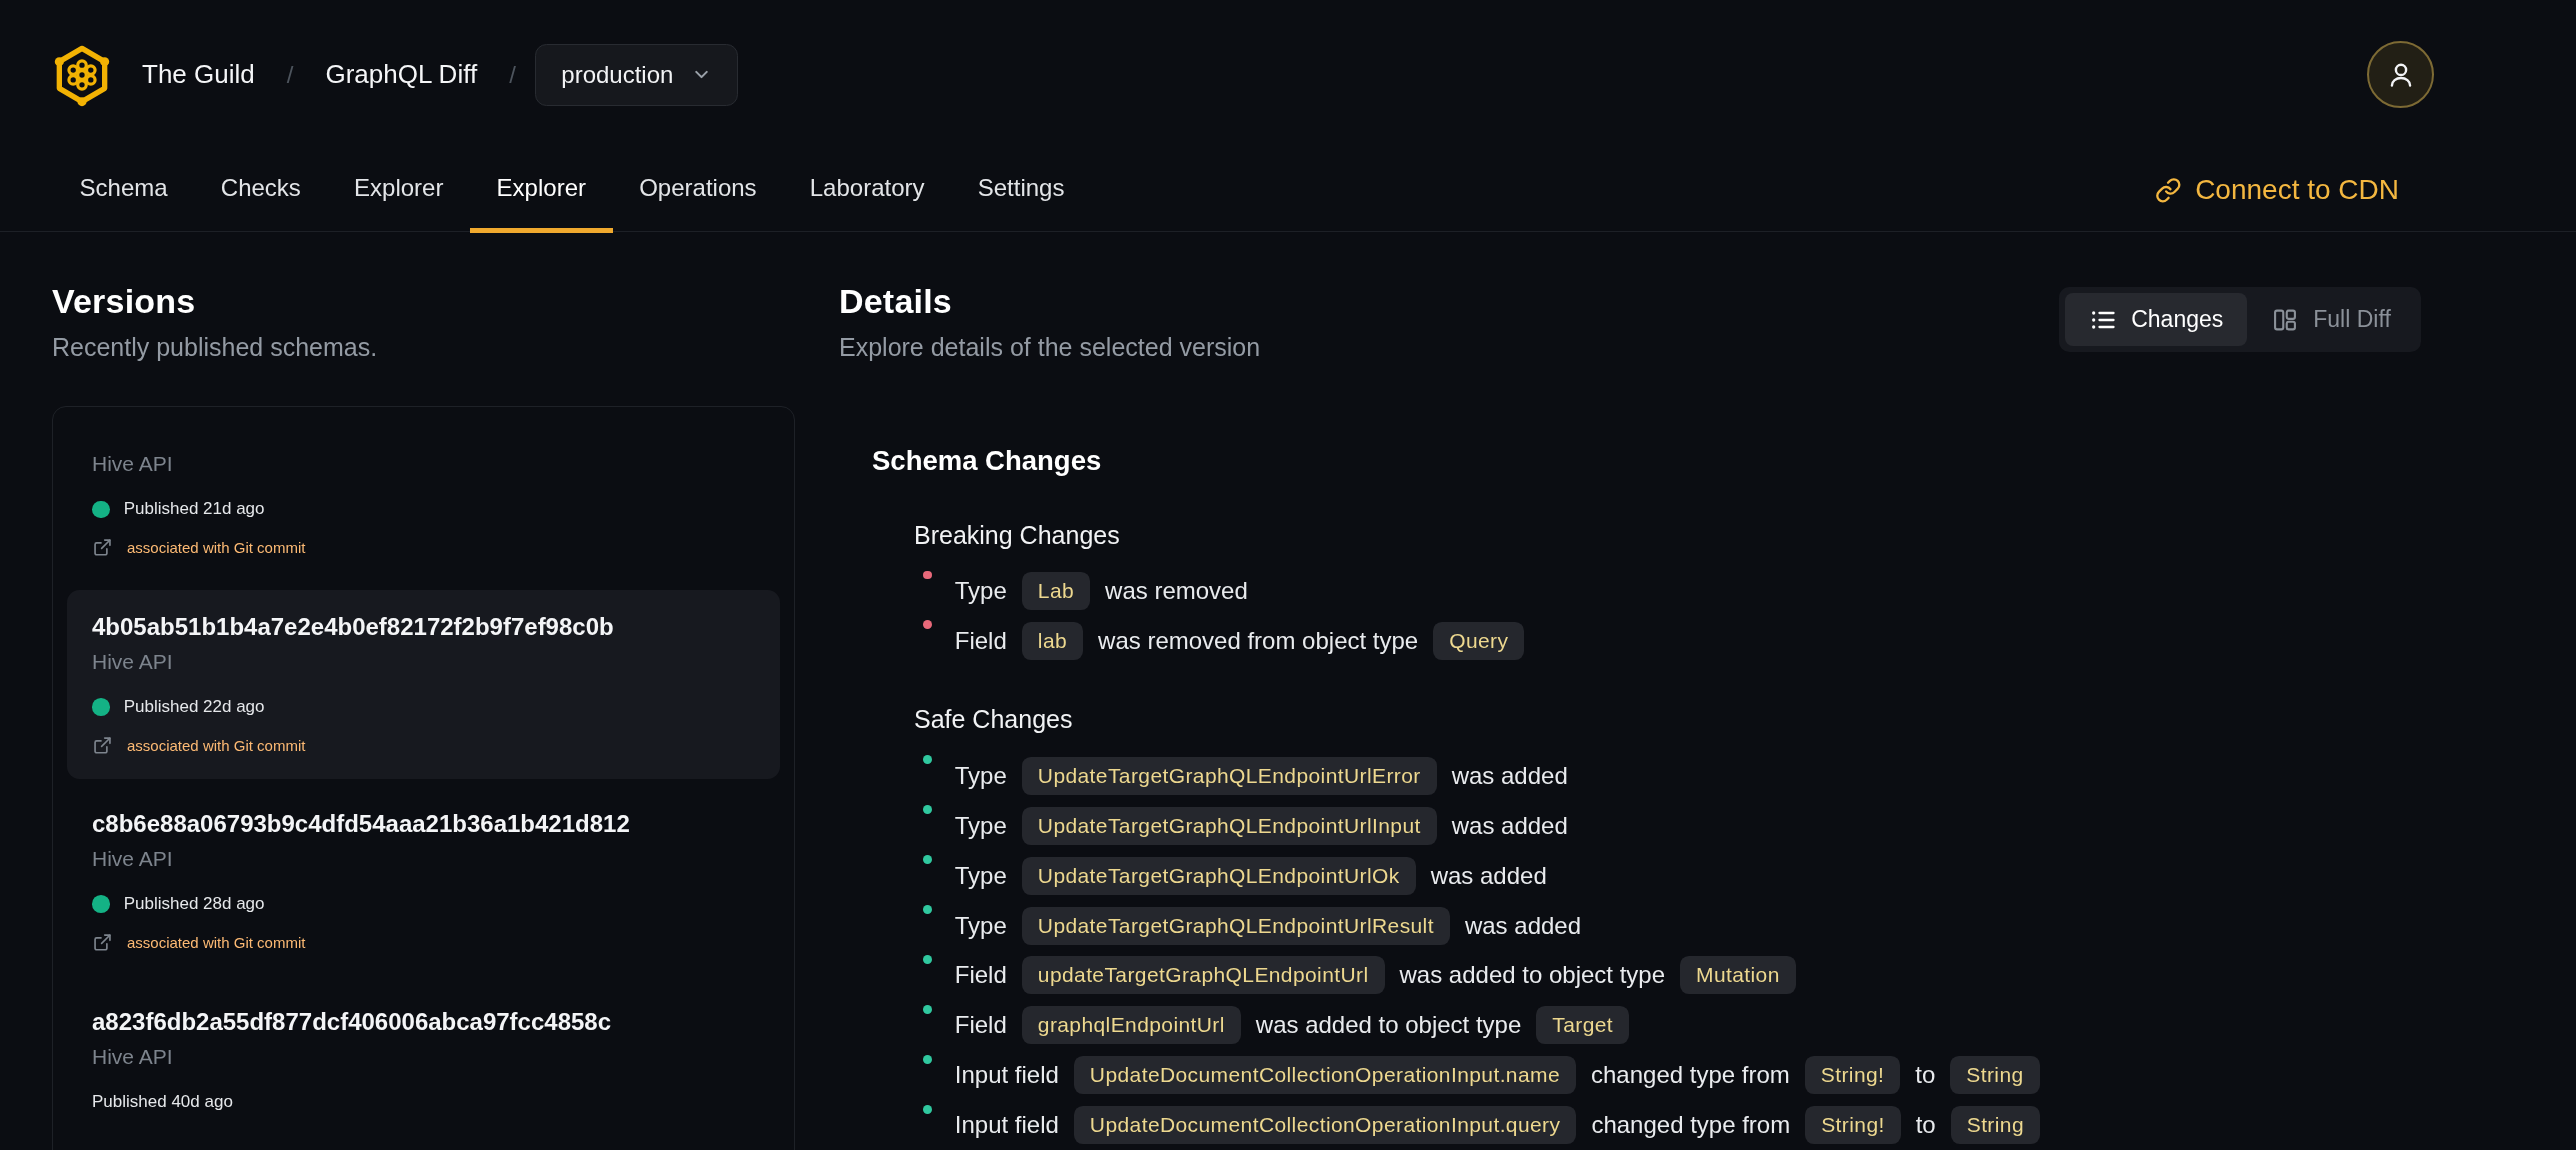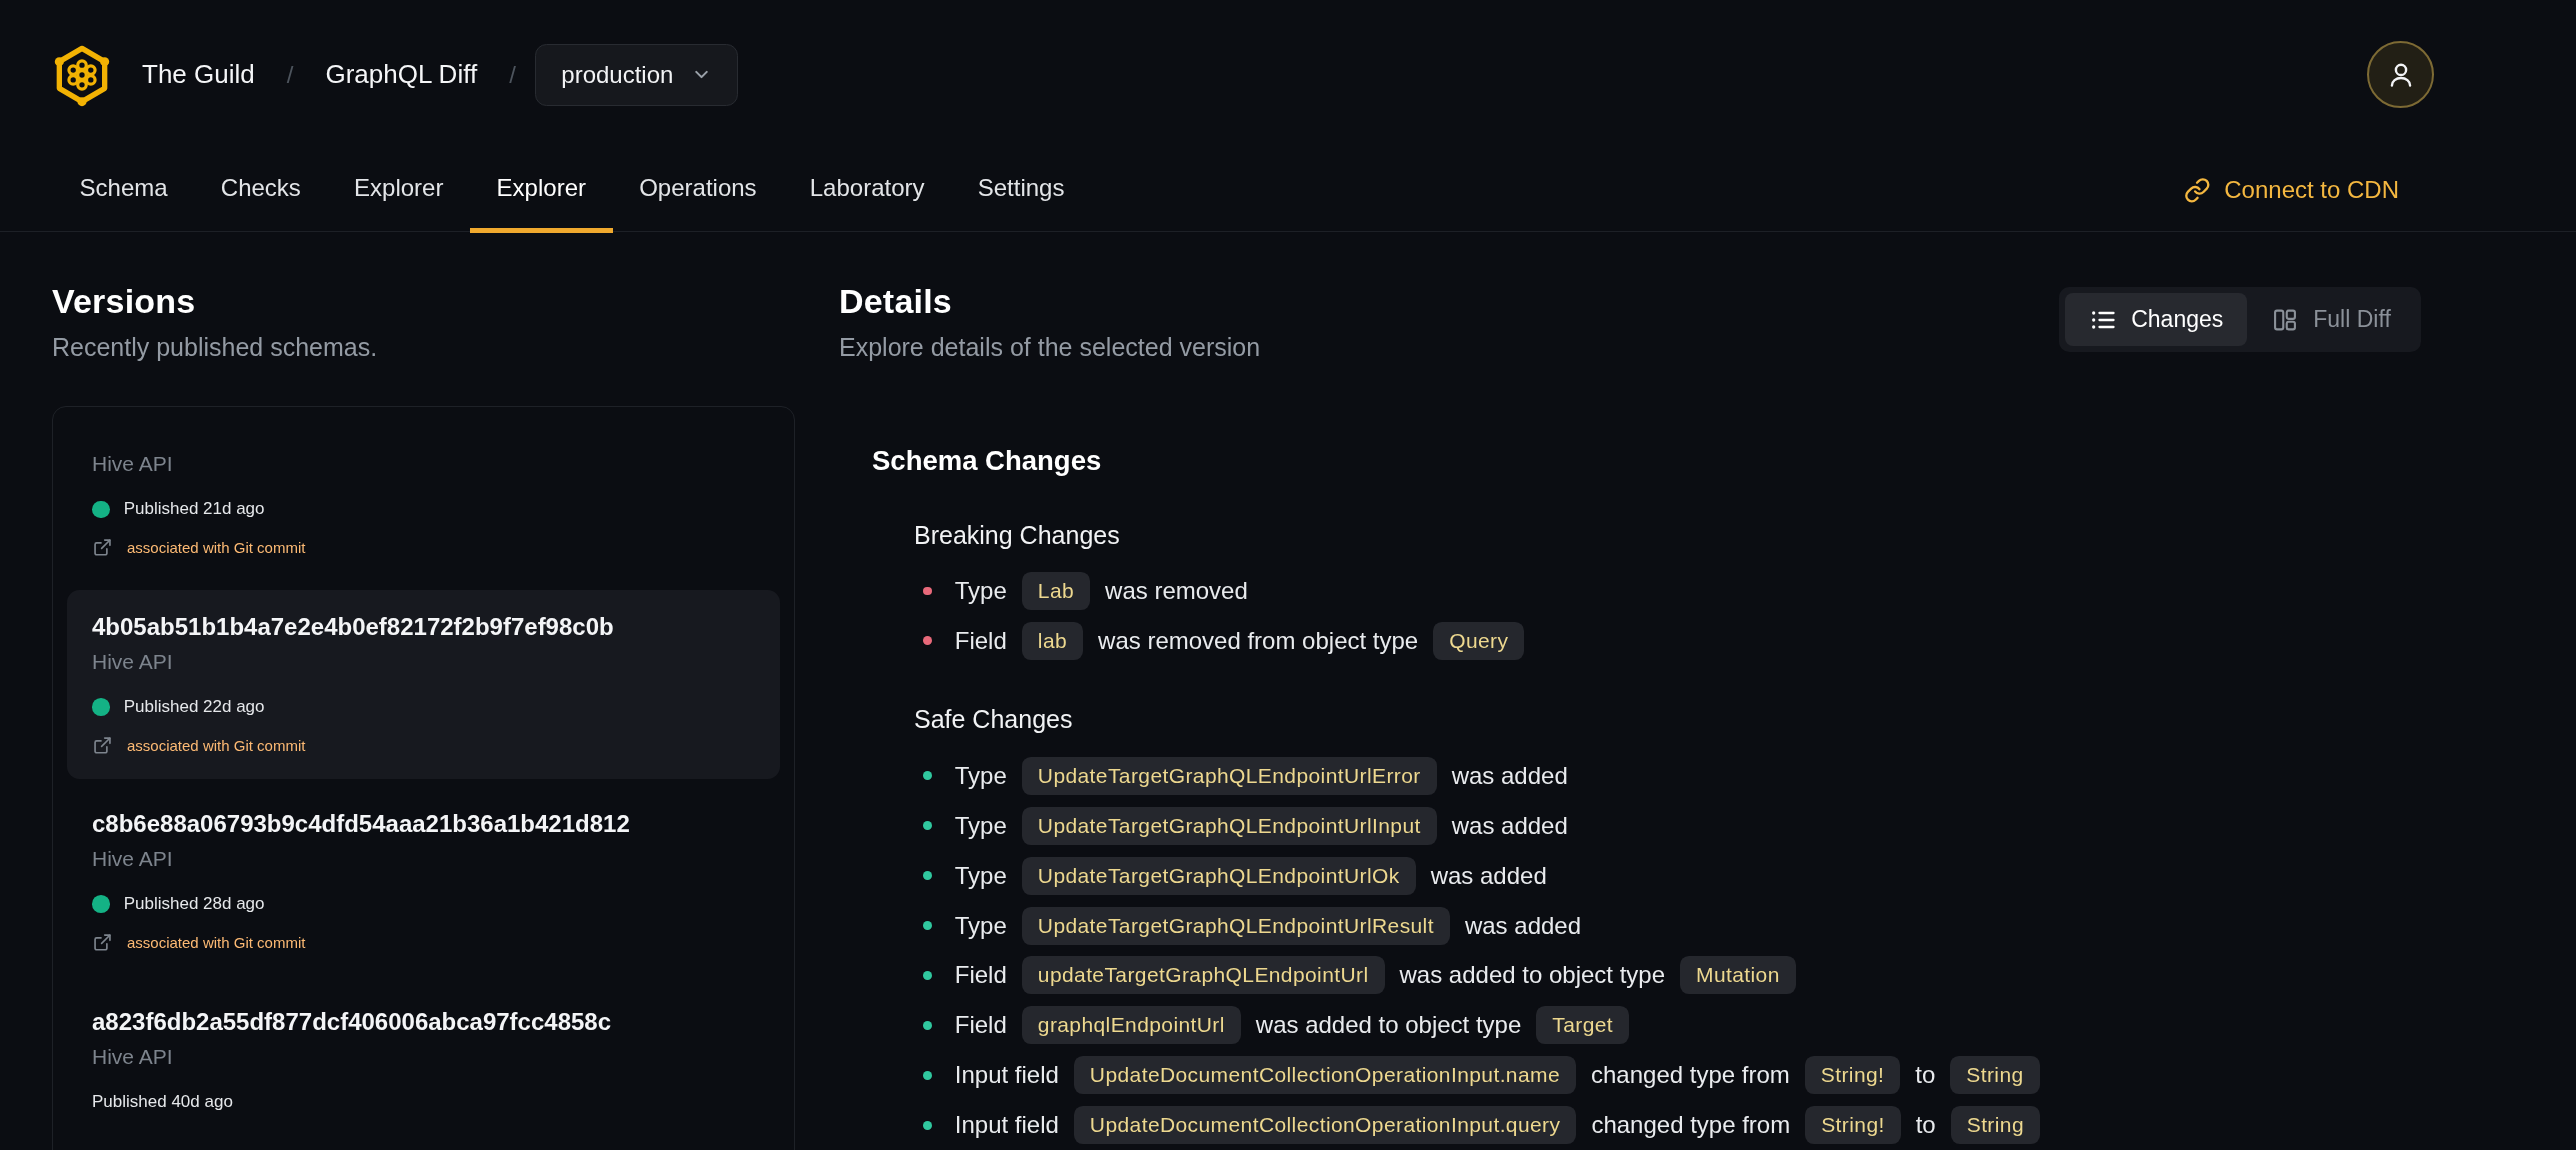--- a/index.html
+++ b/index.html
@@ -30,21 +30,21 @@
   }
 
   
   .nav { display:flex; align-items:stretch; height:83px; padding:0 177px 0 53px; border-bottom:1.8px solid #1d2026; }
   .tabs { display:flex; }
   .tab {
     display:flex; align-items:center; padding:0 26.6px; font-size:24px; color:#e3e5e8;
     border-bottom:5.3px solid transparent; margin-bottom:-1.8px; cursor:pointer; white-space:nowrap;
   }
   .tab.active { color:#ffffff; border-bottom-color:#f0a92e; }
-  .cdn-link { margin-left:auto; display:flex; align-items:center; gap:14px; color:#f4b740; font-size:24px; cursor:pointer; }
+  .cdn-link { margin-left:auto; display:flex; align-items:center; gap:14px; color:#f4b740; font-size:28px; cursor:pointer; }
 
   
   .content { display:flex; padding:0 155px 0 52px; align-items:flex-start; }
   .col-left { width:743px; flex:none; }
   .col-right { flex:1; margin-left:44px; min-width:0; }
 
   .section-title { font-size:34px; font-weight:700; color:#ffffff; margin-top:50px; letter-spacing:0.2px; }
   .section-sub { font-size:25px; color:#949ba4; margin-top:11.5px; }
 
   
@@ -72,21 +72,21 @@
   .toggle-btn {
     display:flex; align-items:center; gap:14px; padding:12.4px 24px; border-radius:8px;
     font-size:23px; font-weight:500; color:#8b9199; cursor:pointer; white-space:nowrap;
   }
   .toggle-btn.active { background:#27292f; color:#ffffff; }
 
   
   .schema-title { font-size:27.5px; font-weight:700; color:#ffffff; margin:83px 0 0 33px; }
   .group-title { font-size:25px; font-weight:500; color:#f2f3f5; margin:44px 0 0 75px; }
   .clist { list-style:none; margin:21px 0 0 75px; }
-  .crow { display:flex; align-items:center; margin-bottom:8.9px; min-height:41px; }
+  .crow { display:flex; margin-bottom:8.9px; min-height:41px; }
   .bullet { width:8.9px; height:8.9px; border-radius:50%; margin:0 23px 0 8.9px; flex:none; }
   .clist.breaking .bullet { background:#e8697a; }
   .clist.safe .bullet { background:#30c89f; }
   .cbody { display:flex; align-items:center; gap:15px; white-space:nowrap; }
   .ctext { font-size:24px; color:#e9ebee; }
   .chip {
     background:#25272d; border-radius:8.9px; padding:7px 16px;
     font-family:Liberation Sans, sans-serif; font-size:21px; color:#edd88f; letter-spacing:0.4px;
   }
 </style>

